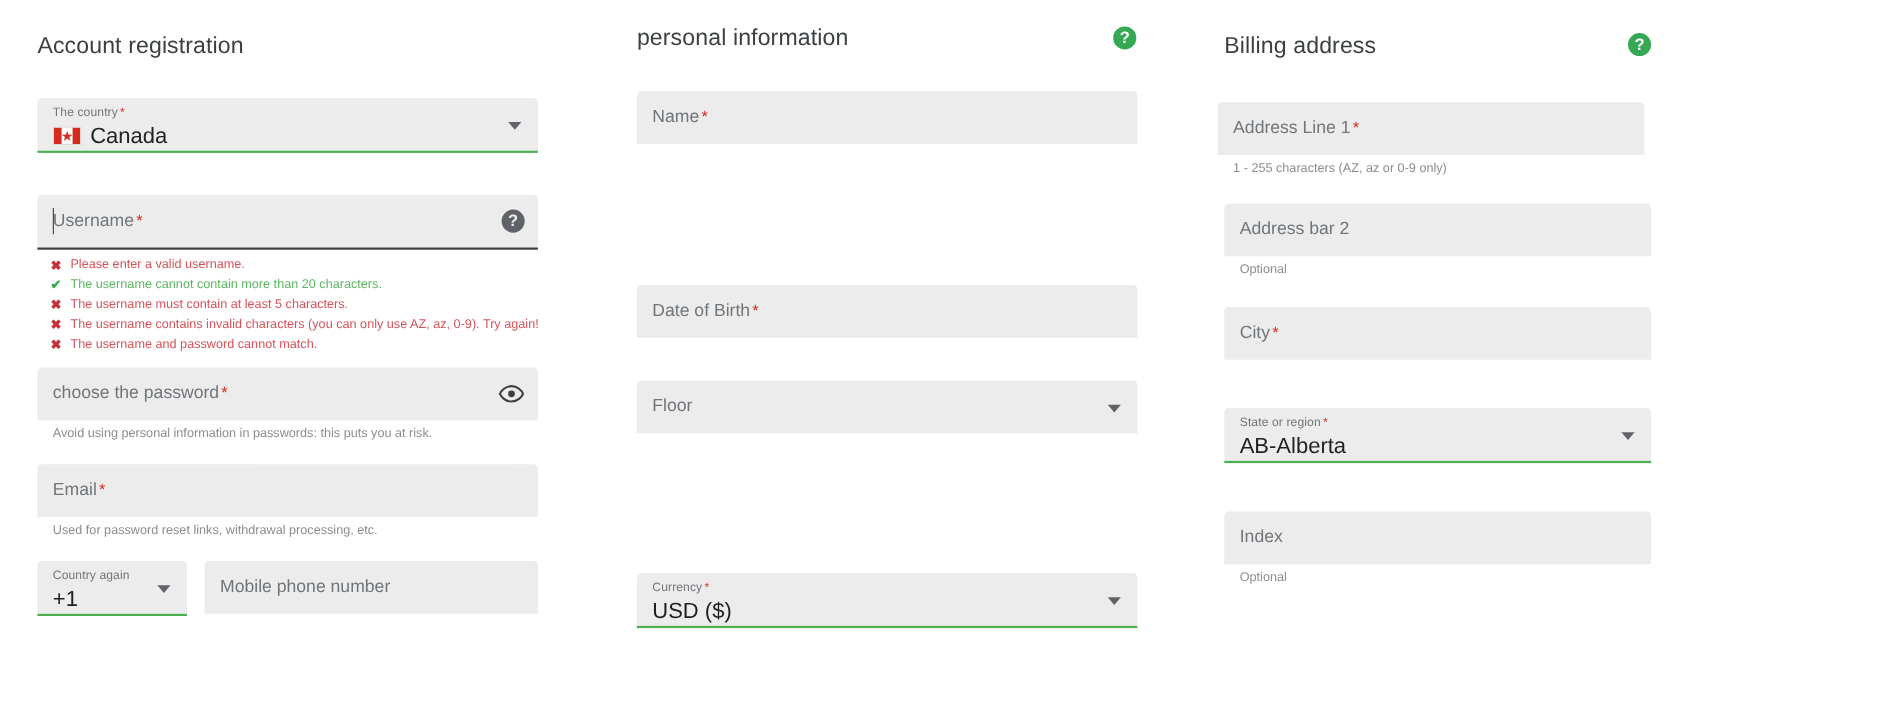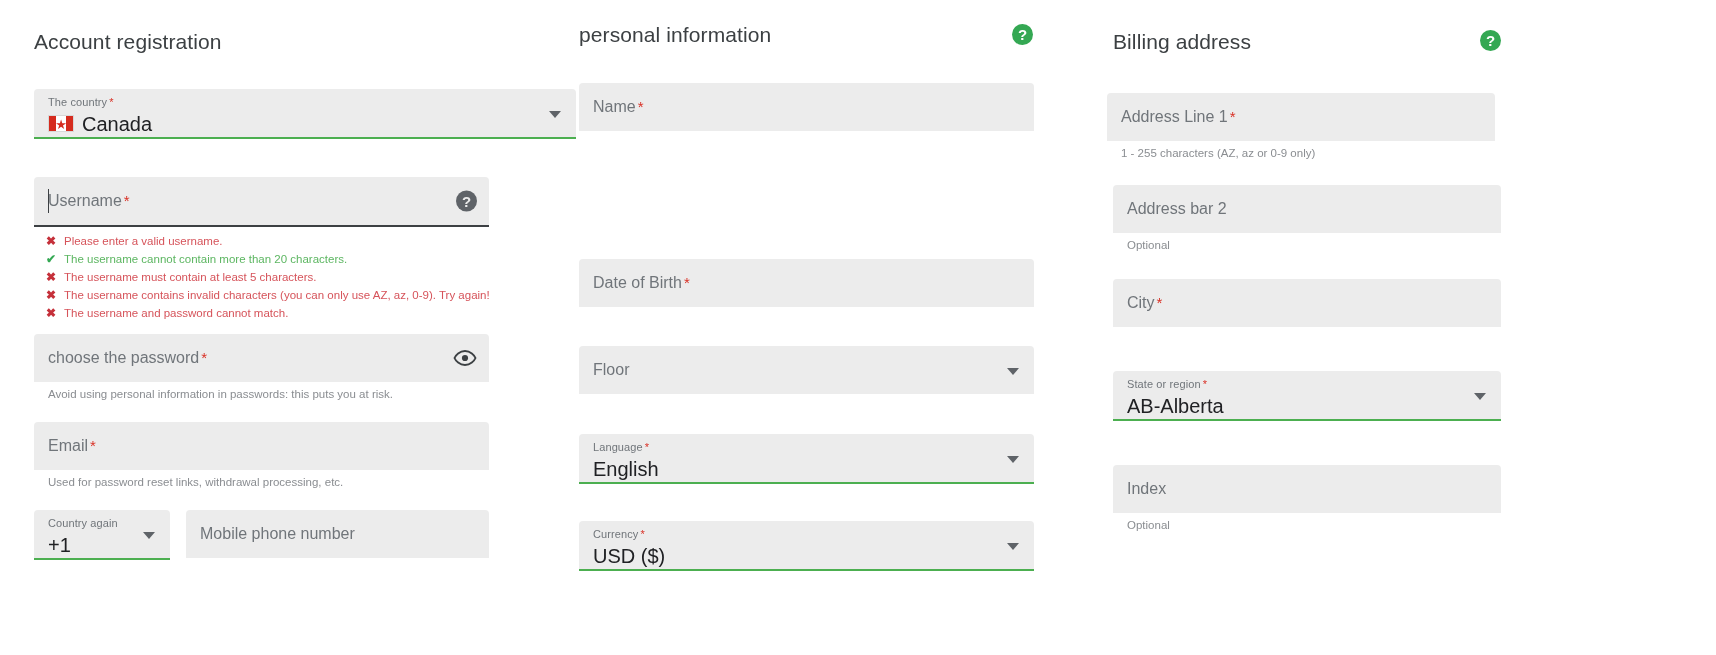--- a/index.html
+++ b/index.html
@@ -225,21 +225,21 @@
     width: 16px;
     text-align: center;
     font-size: 12px;
     font-weight: 700;
     line-height: 18px;
   }
   .vrow.err .vmark { color: #c5303a; }
   .vrow.ok  .vmark { color: #34a853; }
 
   
-  .f-country   { left: 34px;  top: 89px;  width: 542px; }
+  .f-country   { left: 34px;  top: 89px;  width: 455px; }
   .f-username  { left: 34px;  top: 177px; width: 455px; border-radius: 22px; }
   .f-password  { left: 34px;  top: 334px; width: 455px; }
   .f-email     { left: 34px;  top: 422px; width: 455px; }
   .f-ccode     { left: 34px;  top: 510px; width: 136px; }
   .f-mobile    { left: 186px; top: 510px; width: 303px; }
 
   
   .f-name      { left: 19px; top: 83px;  width: 455px; }
   .f-surname   { left: 19px; top: 171px; width: 455px; }
   .f-dob       { left: 19px; top: 259px; width: 455px; }
@@ -377,30 +377,20 @@
       </div>
     </div>
 
     <div class="field f-floor">
       <div class="control">
         <div class="placeholder">Floor</div>
         <div class="caret"></div>
       </div>
     </div>
 
-    <div class="field f-language">
-      <div class="control filled">
-        <div class="floating-label">
-          <span>Language</span><span class="req">*</span>
-        </div>
-        <div class="value">English</div>
-        <div class="caret"></div>
-        <div class="underline"></div>
-      </div>
-    </div>
 
     <div class="field f-currency">
       <div class="control filled">
         <div class="floating-label">
           <span>Currency</span><span class="req">*</span>
         </div>
         <div class="value">USD ($)</div>
         <div class="caret"></div>
         <div class="underline"></div>
       </div>

